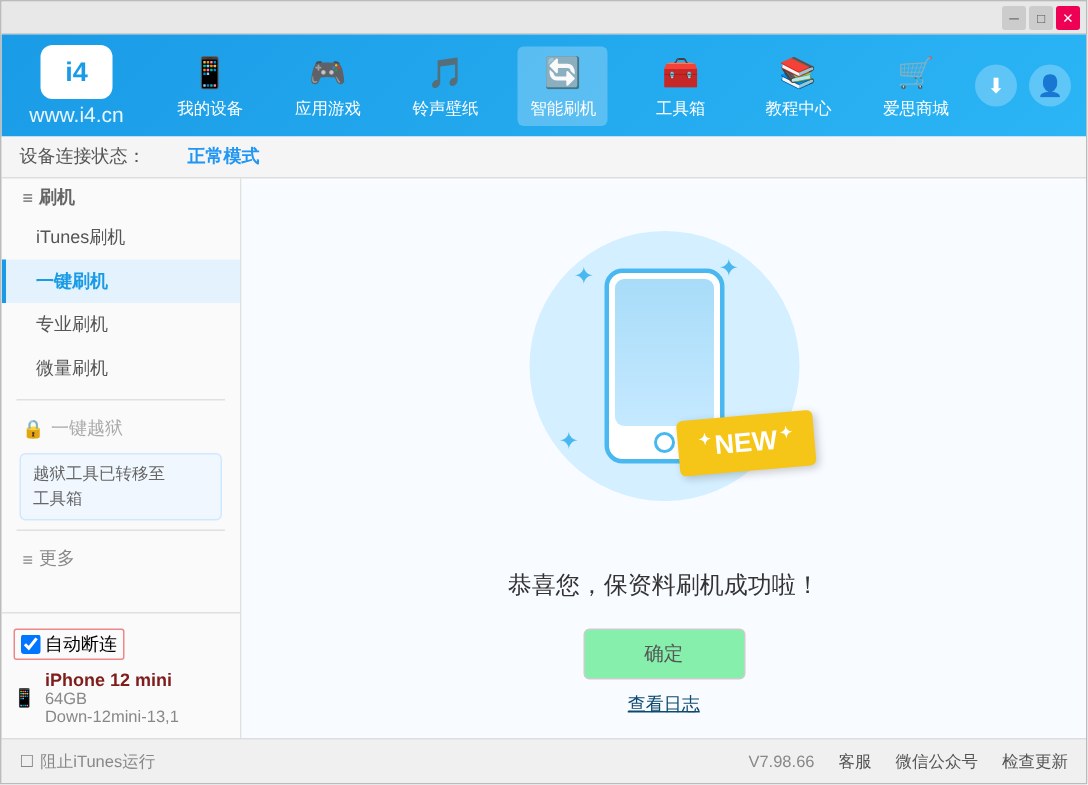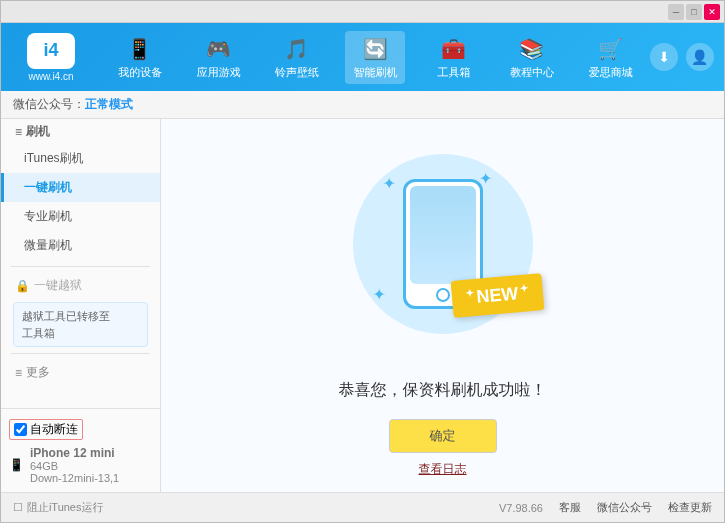--- a/index.html
+++ b/index.html
@@ -45,21 +45,21 @@
     }
     .logo-icon {
       width: 48px; height: 36px;
       background: white;
       border-radius: 8px;
       display: flex; align-items: center; justify-content: center;
       color: #1a9be6;
       font-size: 18px;
       font-weight: bold;
     }
-    .logo-text { font-size: 10px; color: rgba(255,255,255,0.9); margin-top: 2px; }
+    .logo-text { font-size: 14px; color: rgba(255,255,255,0.9); margin-top: 2px; }
 
     .nav-items {
       display: flex;
       flex: 1;
       justify-content: space-around;
       align-items: center;
     }
     .nav-item {
       display: flex;
       flex-direction: column;
@@ -98,21 +98,21 @@
     .statusbar {
       height: 28px;
       background: #f5f5f5;
       border-bottom: 1px solid #ddd;
       display: flex;
       align-items: center;
       padding: 0 12px;
       font-size: 12px;
       color: #555;
     }
-    .statusbar .status-normal { color: #2196F3; font-weight: bold; }
+    .statusbar .status-normal { color: #2196F3; font-weight: bold; margin-left: 28px; }
     .sidebar-section-title {
       display: flex;
       align-items: center;
       padding: 4px 14px;
       color: #666;
       font-size: 12px;
       font-weight: bold;
     }
     .sidebar-section-title .icon { margin-right: 4px; }
     .sidebar-item {
@@ -254,49 +254,49 @@
     .success-text {
       font-size: 16px;
       color: #333;
       margin-top: 26px;
       font-weight: 500;
     }
 
     .btn-confirm {
       margin-top: 18px;
       padding: 7px 40px;
-      background: #fde047;
+      background: #86efac;
       border: 1px solid #ccc;
       border-radius: 4px;
       cursor: pointer;
       font-size: 13px;
       color: #555;
     }
 
     .link-again {
       margin-top: 8px;
-      color: #7f1d1d;
+      color: #0c4a6e;
       cursor: pointer;
       font-size: 12px;
       text-decoration: underline;
     }
 
     
     .footer {
       height: 30px;
       background: #f0f0f0;
       border-top: 1px solid #ddd;
       display: flex;
       align-items: center;
       padding: 0 12px;
       font-size: 11px;
       color: #666;
     }
     .device-name {
-      color: #737373;
+      color: #7f1d1d;
       font-weight: bold;
       font-size: 12px;
     }
     .device-info { color: #888; font-size: 11px; }
 
     .footer-right {
       margin-left: auto;
       display: flex;
       align-items: center;
       gap: 16px;
@@ -414,21 +414,21 @@
         <span class="nav-label">爱思商城</span>
       </div>
     </div>
     <div class="header-right">
       <div class="header-right-btn">⬇</div>
       <div class="header-right-btn">👤</div>
     </div>
   </div>
 
   <div class="statusbar">
-    <span>微信公众号：</span>
+    <span>设备连接状态：</span>
     <span class="status-normal">正常模式</span>
   </div>
 
   <div class="body-area">
 
     <div class="left-panel">
       <div class="left-panel-main">
 
         <div class="sidebar-section-title">
           <span class="icon">≡</span>

